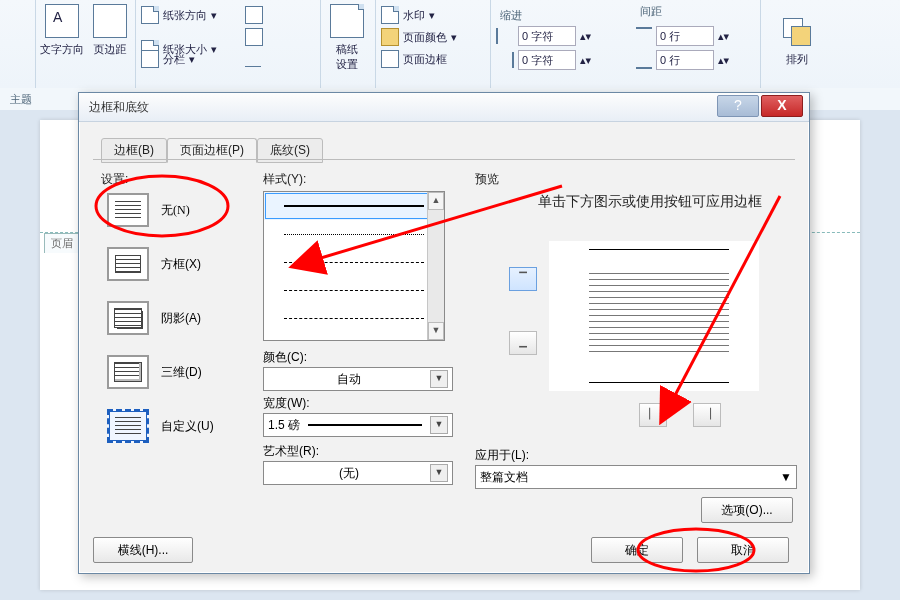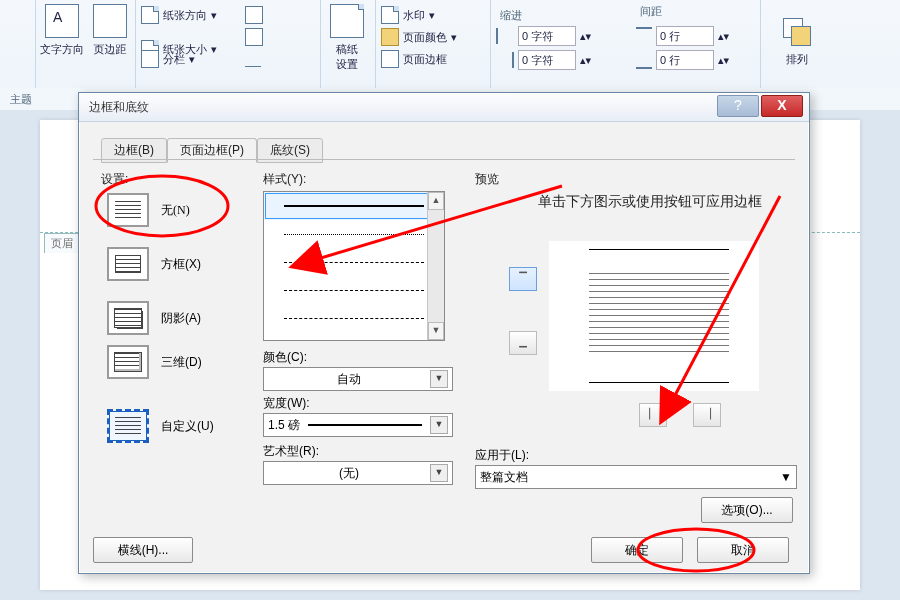--- a/index.html
+++ b/index.html
@@ -256,21 +256,21 @@
         <span class="lines"></span>
       </span>
     <span>阴影(A)</span>
   </div>
   <div class="opt" style="top:154px;">
     <span class="swatch box">
         <span class="lines"></span>
       </span>
     <span>方框(X)</span>
   </div>
-  <div class="opt" style="top:252px;text-align:center;">
+  <div class="opt" style="top:262px;text-align:center;">
     <span class="swatch threeD">
         <span class="lines"></span>
       </span>
     <span>三维(D)</span>
   </div>
   <div class="opt sel" style="top:316px;">
     <span class="swatch custom">
         <span class="lines"></span>
       </span>
     <span>自定义(U)</span>

